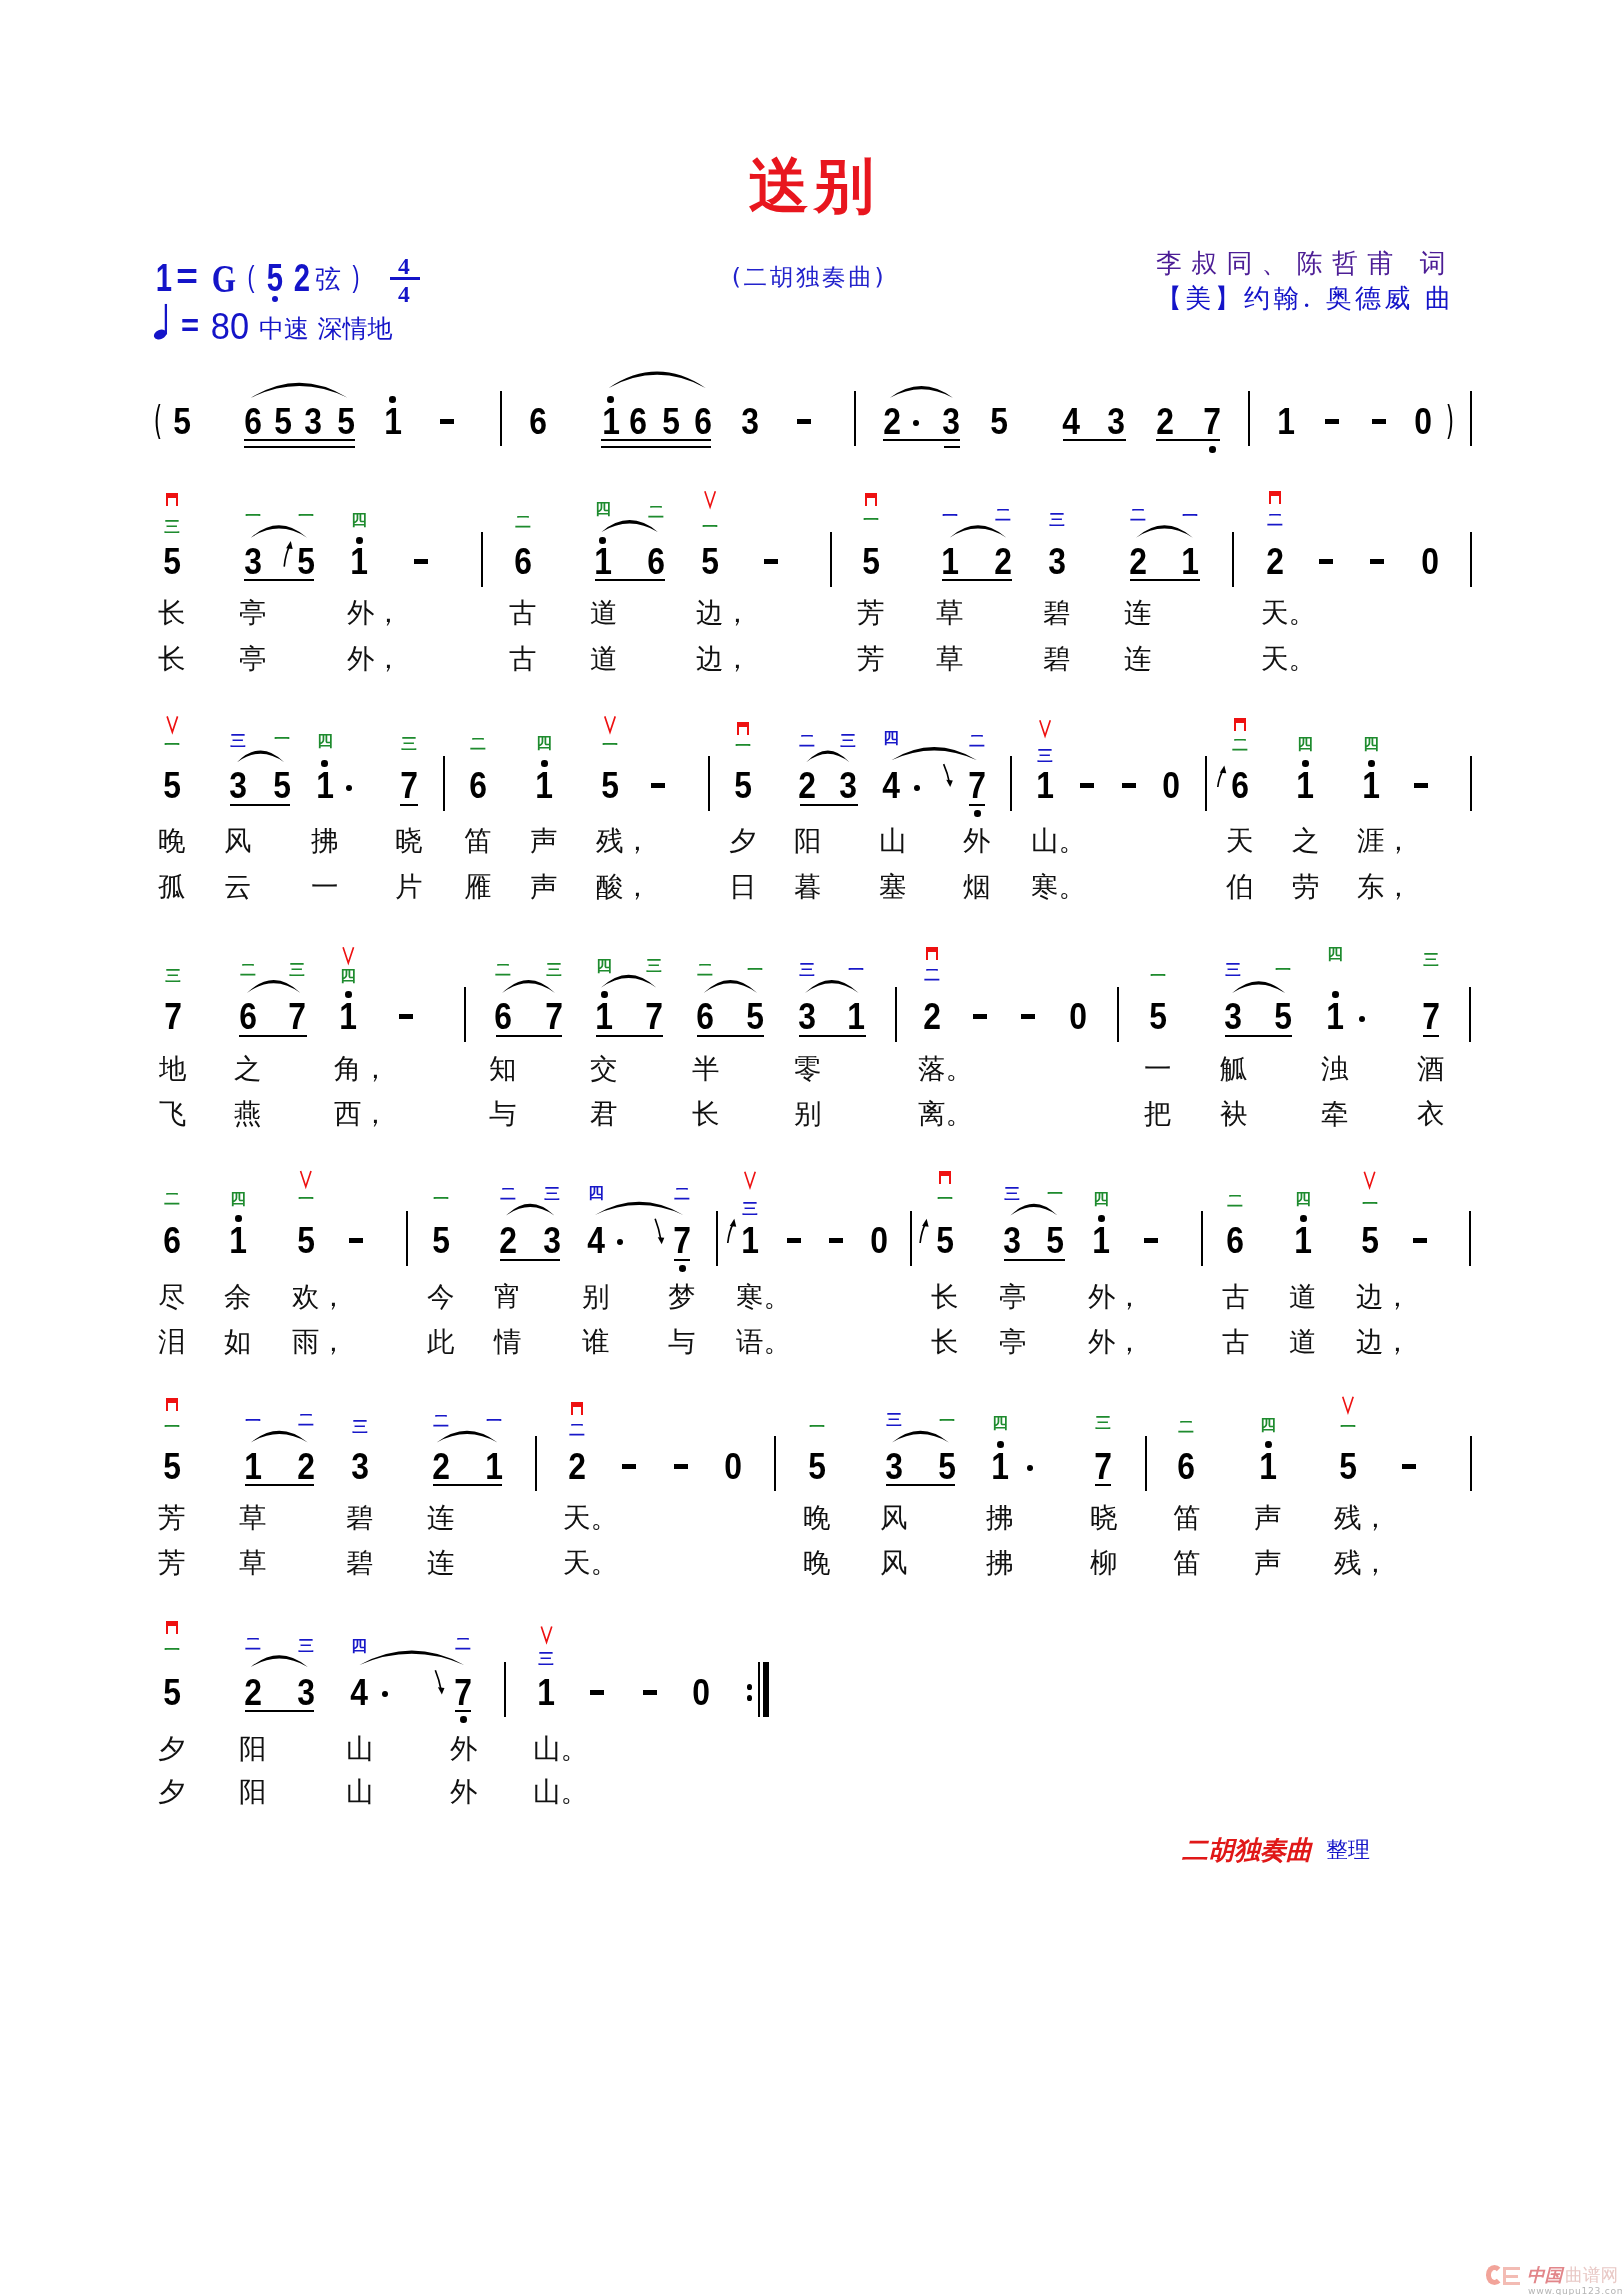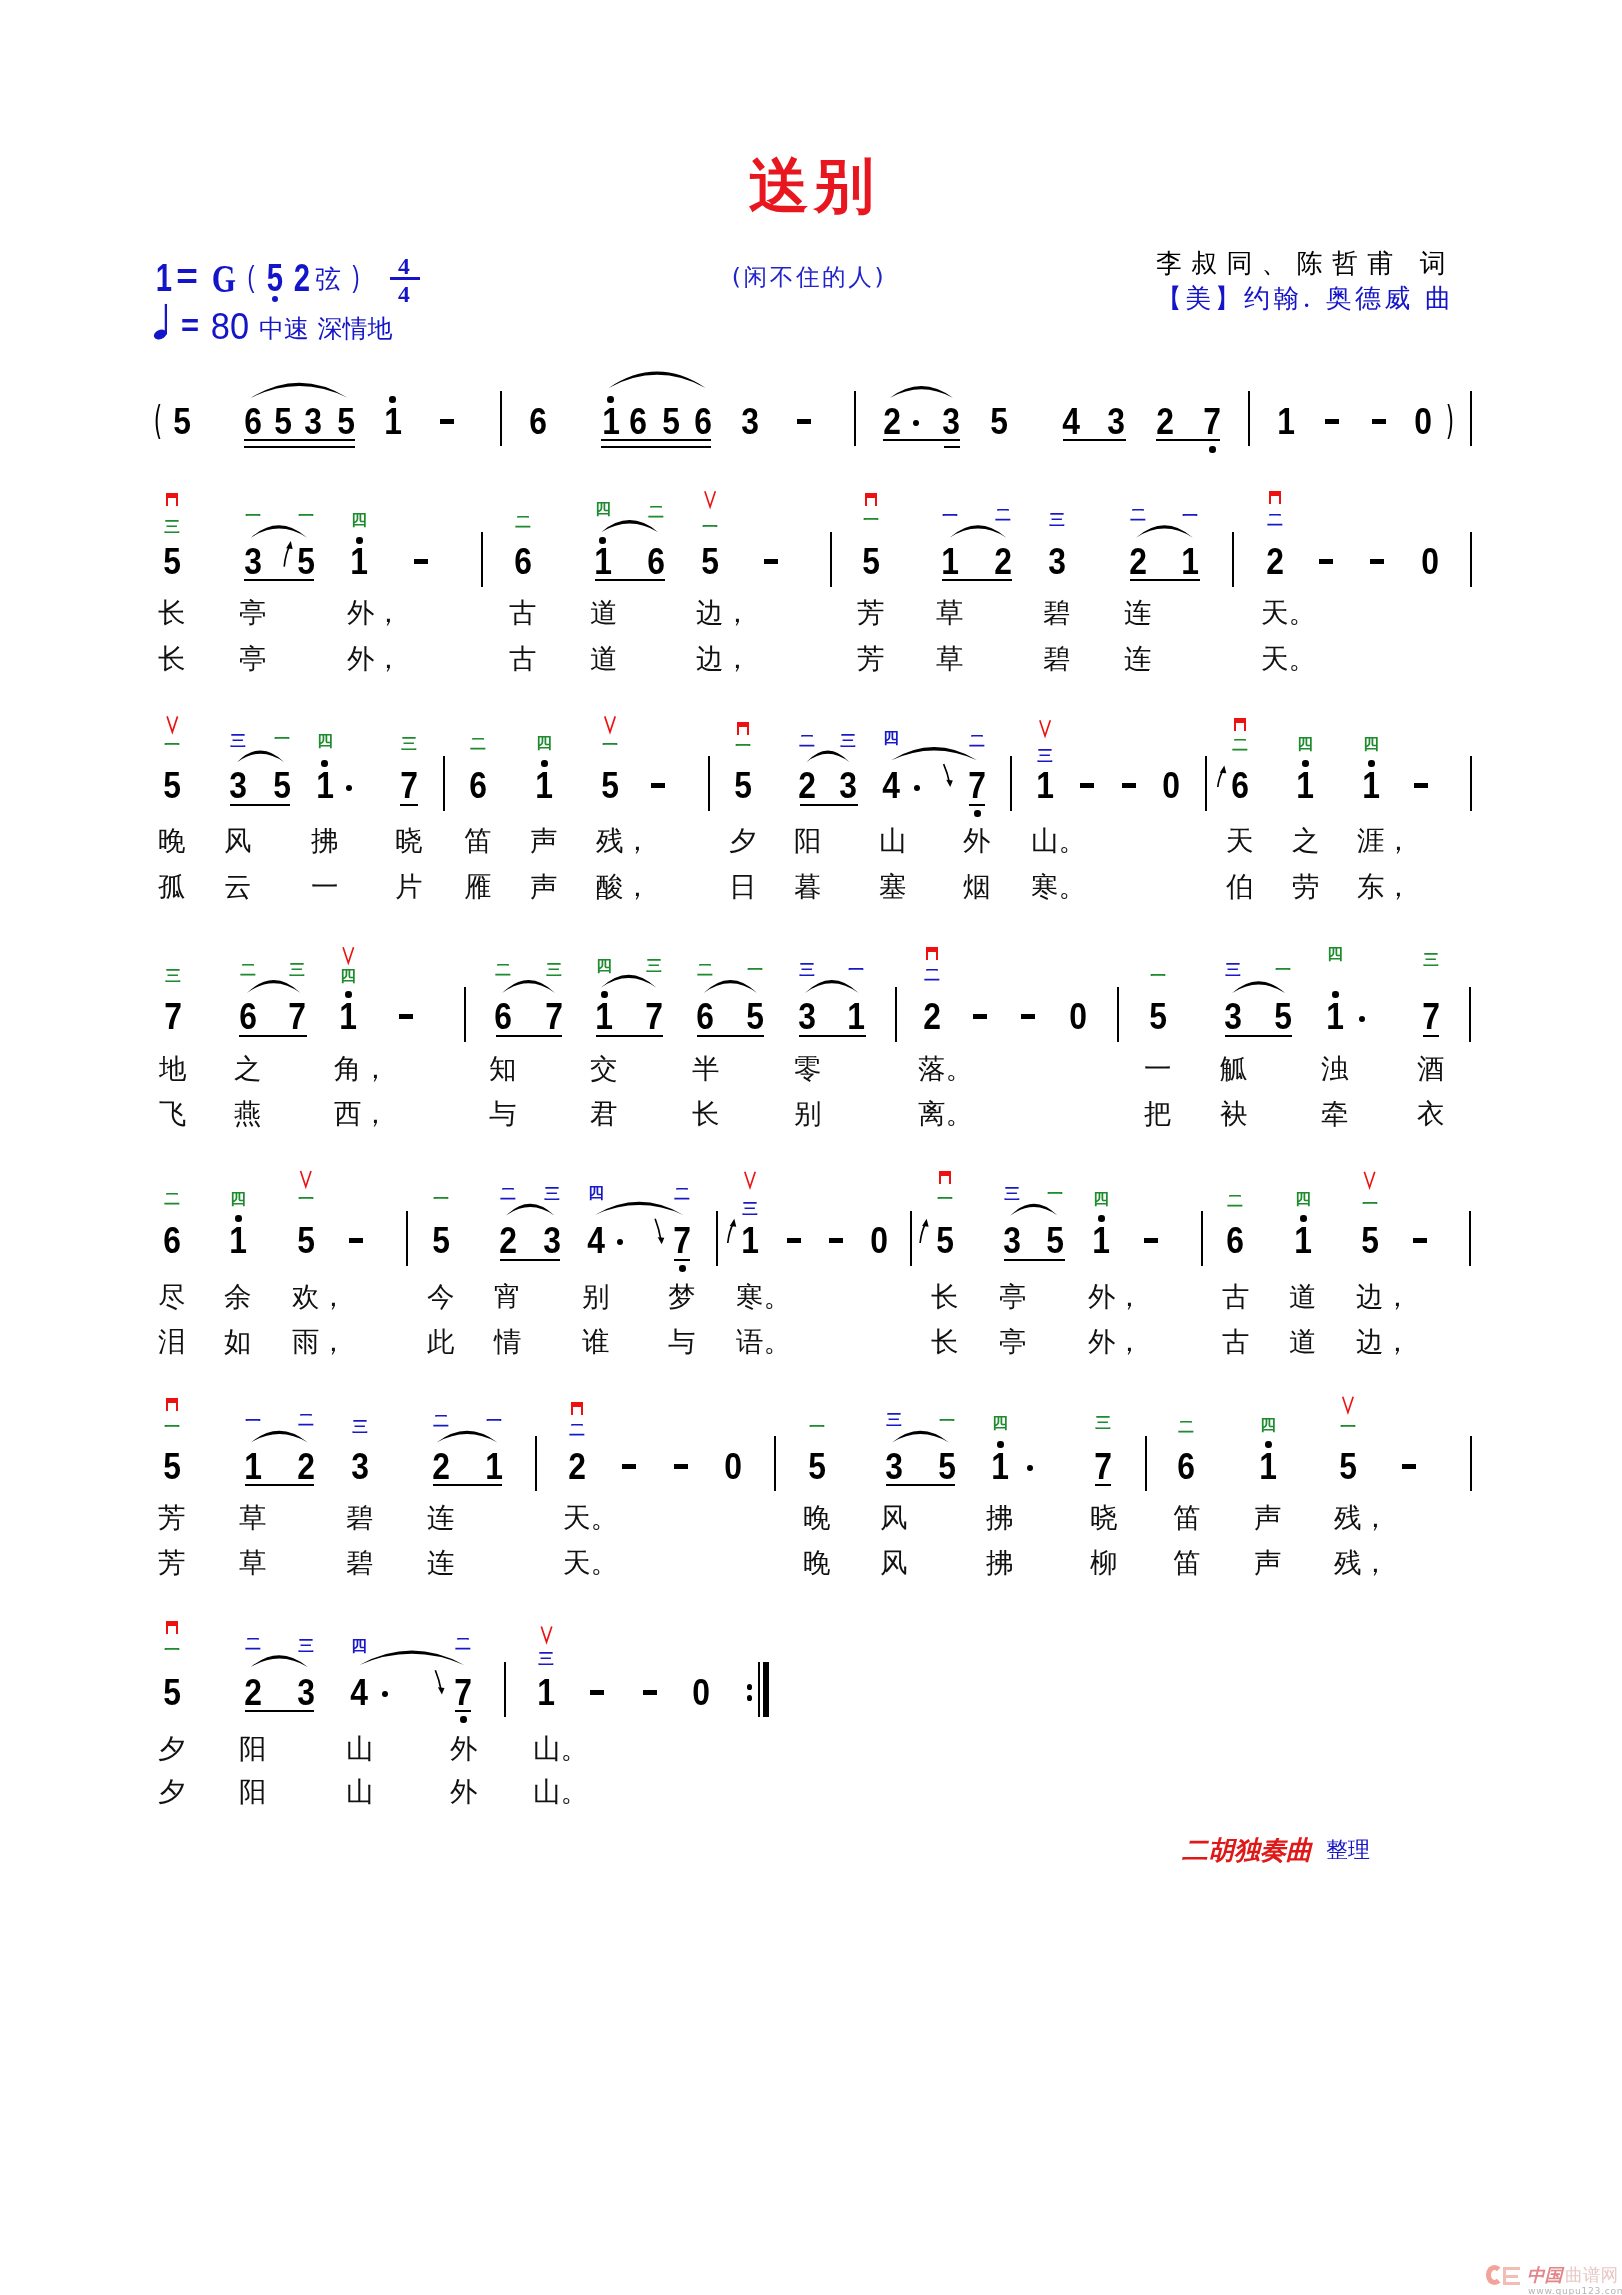--- a/index.html
+++ b/index.html
@@ -73,22 +73,22 @@
   <svg style="position:absolute;left:153px;top:302px" width="18.3" height="39" viewBox="0 0 28 60">
     <ellipse cx="11" cy="50" rx="10" ry="7" transform="rotate(-22 11 50)" fill="#1414c8"></ellipse>
     <rect x="18" y="3" width="3.5" height="47" fill="#1414c8"></rect>
   </svg>
   <span class="c tempo-eq" style="left:190px;top:326px">=</span>
   <span class="c tempo-num" style="left:230px;top:327px">80</span>
   <span class="c tempo-cjk" style="left:284px;top:328px">中速</span>
   <span class="c tempo-cjk" style="left:355px;top:328px">深情地</span>
 </div>
 
-<div class="abs subtitle" style="color:#2323cc">(闲不住的人)</div>
-<div class="abs credit l1" style="color:#000000">李叔同、陈哲甫 词</div>
+<div class="abs subtitle" style="color:#2323cc">(二胡独奏曲)</div>
+<div class="abs credit l1" style="color:#4c1d95">李叔同、陈哲甫 词</div>
 <div class="abs credit l2" style="color:#1414c8">【美】约翰. 奥德威 曲</div>
 
 <div id="score">
   <svg id="score-svg" width="1623" height="2295" viewBox="0 0 2480 3508">
       <path d="M383 608 Q457 562 531 608 Q457 572 383 608Z" fill="#000"></path>
       <path d="M930 593 Q1004 543 1078 593 Q1004 553 930 593Z" fill="#000"></path>
       <path d="M1360 608 Q1408 572 1456 608 Q1408 582 1360 608Z" fill="#000"></path>
       <path d="M383 822 Q426 784 469 822 Q426 794 383 822Z" fill="#000"></path>
       <path d="M919 813 Q962 777 1005 813 Q962 787 919 813Z" fill="#000"></path>
       <path d="M1451 822 Q1494.5 784 1538 822 Q1494.5 794 1451 822Z" fill="#000"></path>

